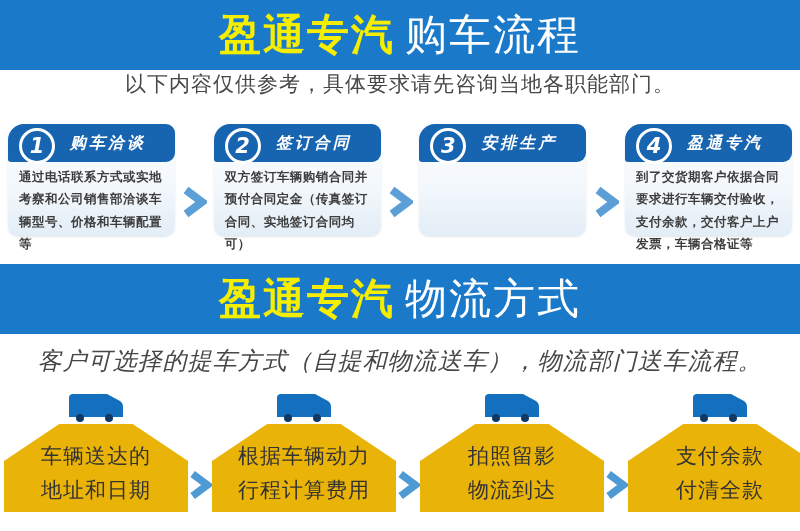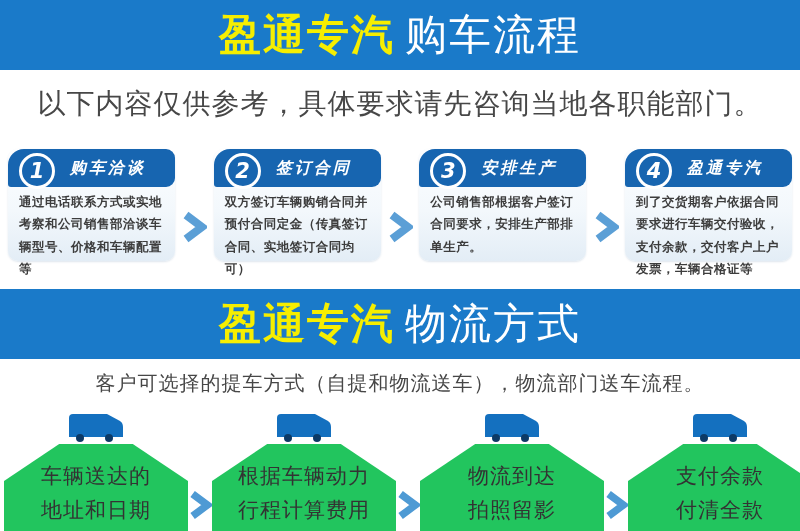--- a/index.html
+++ b/index.html
@@ -14,24 +14,24 @@
     display:flex; align-items:center; justify-content:center;
   }
   .banner .brand {
     color:#f6ee00; font-size:42px; font-weight:bold; letter-spacing:2px; margin-right:10px;
   }
   .banner .btitle {
     color:#ffffff; font-size:42px; font-weight:normal; letter-spacing:2px;
   }
   
   .notice {
-    text-align:center; color:#474747; font-size:28px; font-weight:500;
-    padding-top:15px; letter-spacing:1px;
-  }
-  .notice2 { font-size:20px; padding-top:11px; }
+    text-align:center; color:#474747; font-size:21px; font-weight:500;
+    letter-spacing:1px;
+  }
+  .notice2 { font-size:24px; padding-top:11px;font-style:italic; }
   
   .steps-row {
     display:flex; justify-content:space-between; align-items:flex-start;
     padding:0 8px; margin-top:26px; height:118px;
   }
   .step-card {
     width:167px; height:112px; border-radius:10px; position:relative;
     background:linear-gradient(to bottom,#fdfeff 0%,#f3f8fc 55%,#e3edf6 100%);
     box-shadow:0 1px 2px rgba(40,90,140,0.15);
   }
@@ -55,21 +55,21 @@
   .arrow { align-self:center; display:flex; align-items:center; justify-content:center; width:34px; }
   .steps-row .arrow { margin-top:38px; }
   
   .bottom-row {
     display:flex; justify-content:space-between; align-items:flex-start;
     padding:0 4px; margin-top:13px;
   }
   .logi-unit { width:184px; display:flex; flex-direction:column; align-items:center; }
   .truck { height:34px; margin-bottom:0; }
   .pent {
-    width:184px; height:88px; background:#22c55e;
+    width:184px; height:88px; background:#eab308;
     clip-path:polygon(30% 0, 70% 0, 100% 42%, 100% 100%, 0 100%, 0 42%);
     display:flex; flex-direction:column; align-items:center; justify-content:center;
     padding-top:10px;
   }
   .pent .pline {
     color:#333333; font-size:21px; font-weight:500; line-height:1.62; letter-spacing:1px;
     text-align:center;
   }
   .bottom-row .arrow { margin-top:68px; width:26px; }
 </style>
@@ -105,21 +105,20 @@
 
   <div class="arrow">
     <svg width="26" height="32" viewBox="0 0 26 32">
         <path d="M5 4 L21 16 L5 28" stroke="#5b9fd6" stroke-width="8" fill="none"></path>
       </svg>
   </div>
 
   <div class="step-card">
     <div class="step-circle">3</div>
     <div class="step-header">安排生产</div>
-    <div class="step-body">公司销售部根据客户签订合同要求，安排生产部排单生产。</div>
   </div>
 
   <div class="arrow">
     <svg width="26" height="32" viewBox="0 0 26 32">
         <path d="M5 4 L21 16 L5 28" stroke="#5b9fd6" stroke-width="8" fill="none"></path>
       </svg>
   </div>
 
   <div class="step-card">
     <div class="step-circle">4</div>
@@ -174,22 +173,22 @@
       </svg>
   </div>
 
   <div class="logi-unit">
     <svg class="truck" width="62" height="34" viewBox="0 0 62 34">
       <path d="M4,8 Q4,4 8,4 L42,4 L55,11 Q58,13 58,17 L58,27 L4,27 Z" fill="#1470bf"></path>
       <circle cx="15" cy="28" r="4" fill="#0d3a66"></circle>
         <circle cx="44" cy="28" r="4" fill="#0d3a66"></circle>
     </svg>
     <div class="pent">
+      <div class="pline">拍照留影</div>
       <div class="pline">物流到达</div>
-      <div class="pline">拍照留影</div>
     </div>
   </div>
 
   <div class="arrow">
     <svg width="24" height="30" viewBox="0 0 26 32">
         <path d="M5 4 L21 16 L5 28" stroke="#4e9ad4" stroke-width="8" fill="none"></path>
       </svg>
   </div>
 
   <div class="logi-unit">

